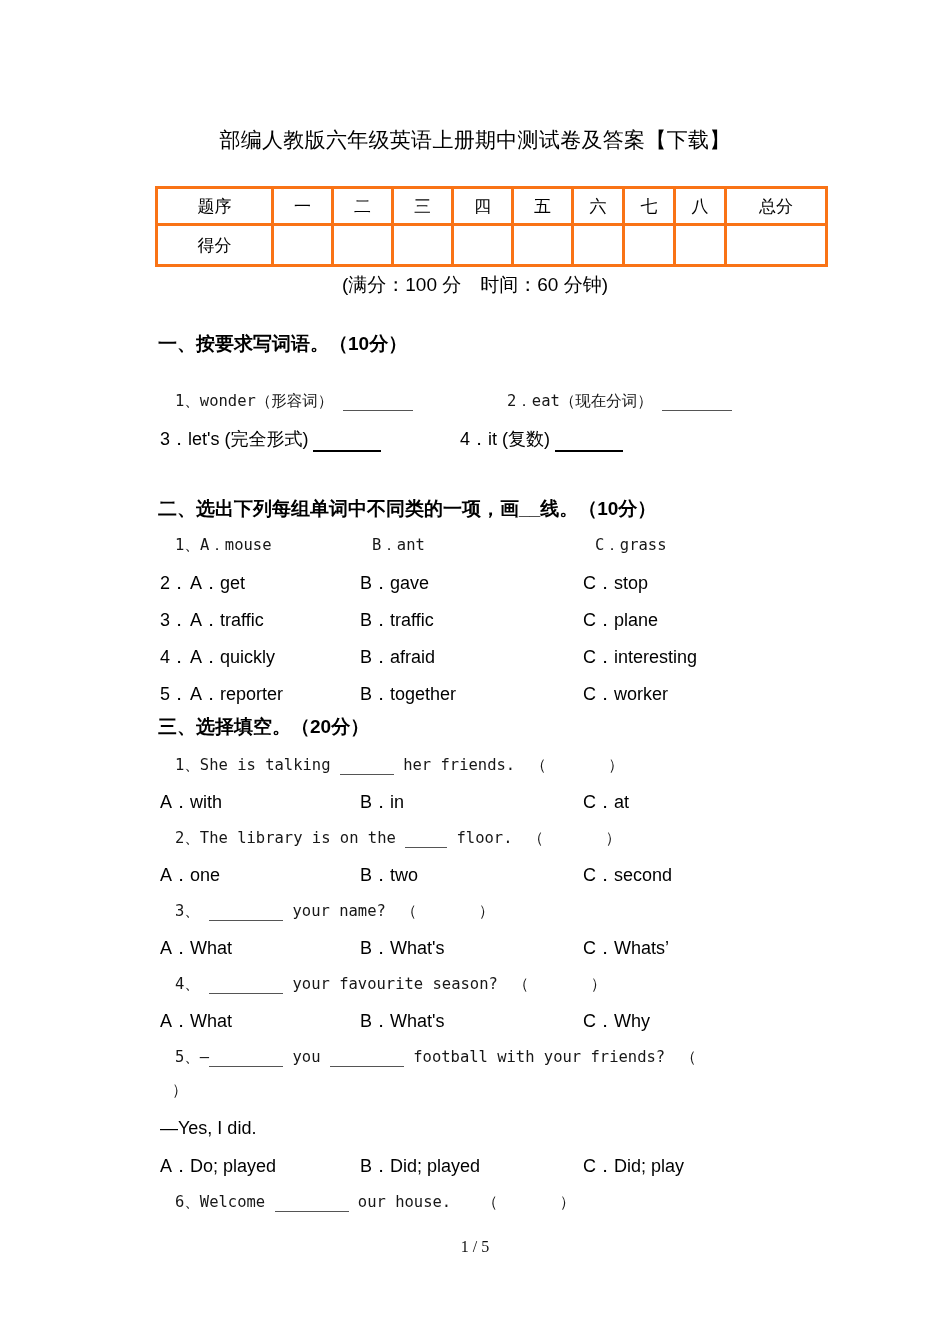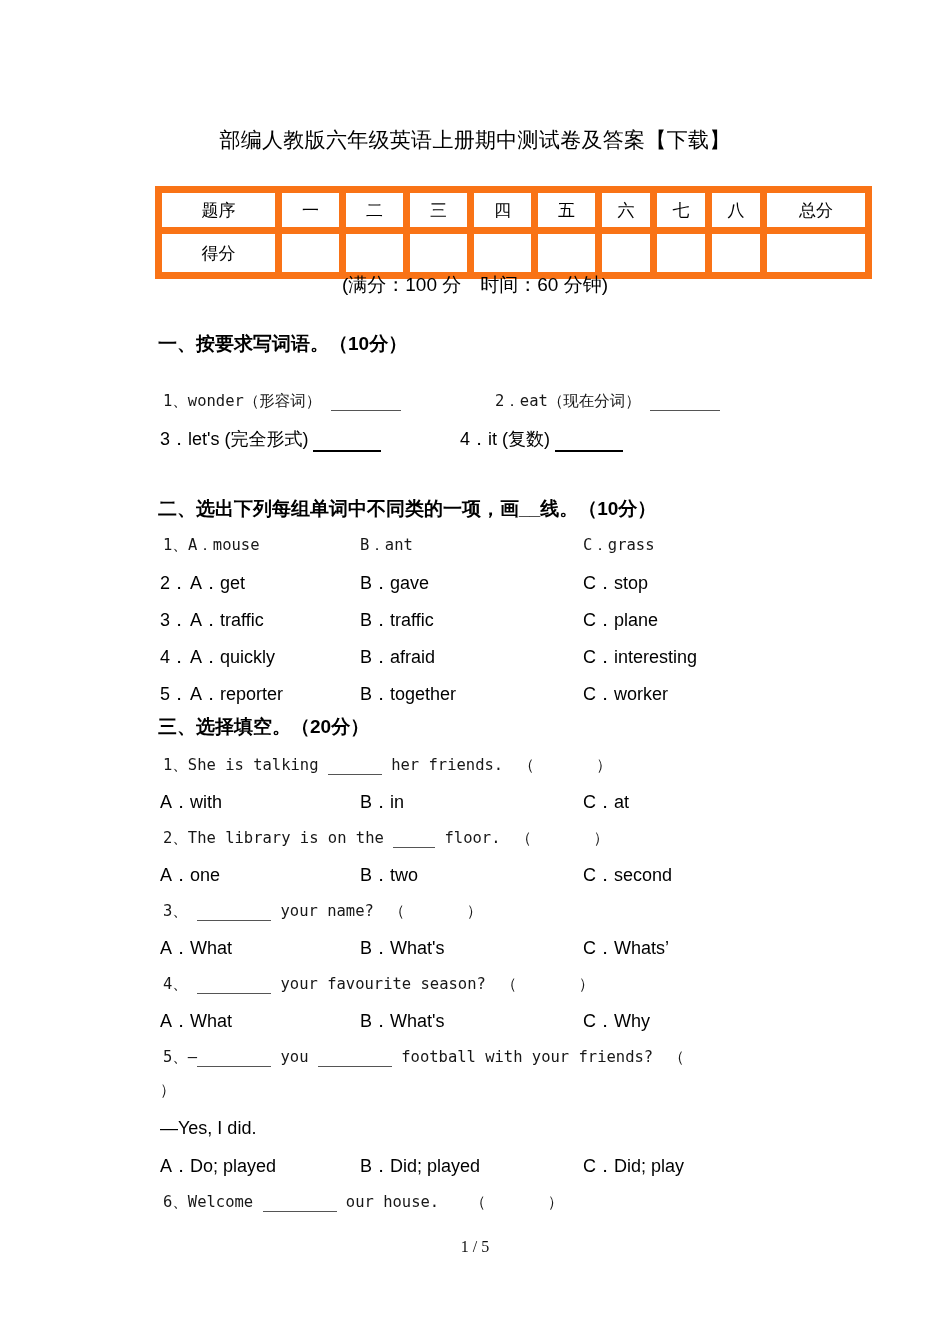--- a/index.html
+++ b/index.html
@@ -41,21 +41,21 @@
     top: 186px;
     width: 640px;
   }
   table.score-table {
     border-collapse: collapse;
     width: 640px;
     table-layout: fixed;
     border: 2px solid #8c8c8c;
   }
   table.score-table td {
-    border: 7px solid #f97316;
+    border: 3px solid #f97316;
     height: 34px;
     text-align: center;
     vertical-align: middle;
     font-family: Liberation Serif, serif;
     font-size: 17px;
     color: #000;
     padding: 0;
   }
   table.score-table tr.row-score td {
     height: 38px;
@@ -88,20 +88,21 @@
   .line {
     position: absolute;
     white-space: nowrap;
     color: #000;
   }
   .mono {
     font-family: "DejaVu Sans Mono", monospace;
     font-size: 15.5px;
     letter-spacing: 0px;
     color: #171717;
+    margin-left: 12px;
   }
   .sans {
     font-family: "Liberation Sans", sans-serif;
     font-size: 18px;
     color: #000;
   }
   .blank {
     display: inline-block;
     border-bottom: 1px solid #555;
     vertical-align: baseline;

